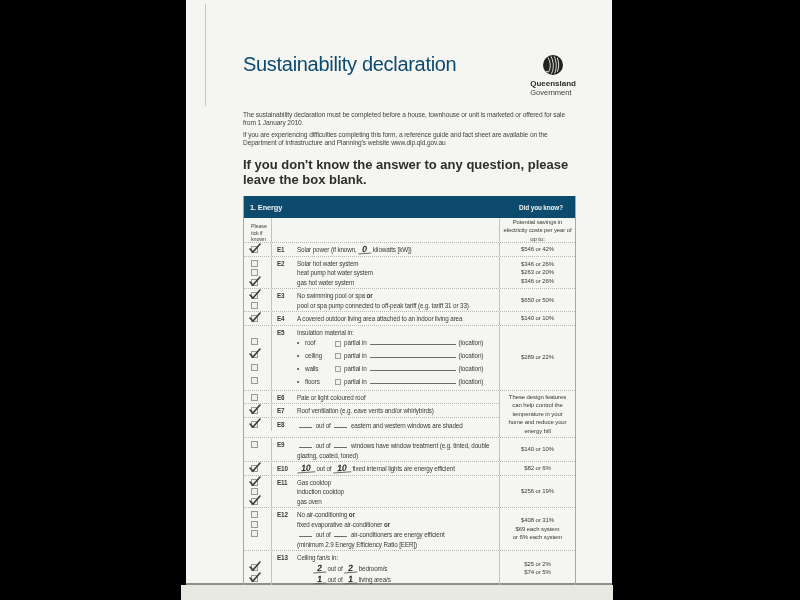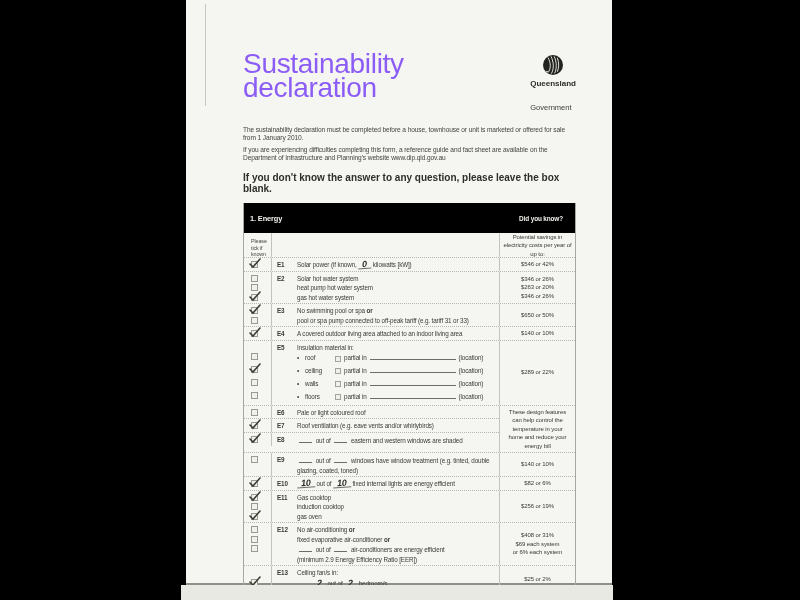--- a/index.html
+++ b/index.html
@@ -6,36 +6,36 @@
     font-family:"Liberation Sans",sans-serif;}
   .stage{position:relative;width:800px;height:600px;background:#000;}
   .page{position:absolute;left:186px;top:0;width:426px;height:585px;background:#f5f5f1;
     box-sizing:border-box;border-bottom:2px solid #8f8f89;color:#3a3a36;}
   .below-strip{position:absolute;left:181px;top:585px;width:432px;height:15px;background:#e9e9e4;}
   .fold-line{position:absolute;left:19px;top:4px;width:1px;height:102px;background:#c7c7c1;}
   .content{position:absolute;left:57px;top:0;width:333px;}
 
   
   .titlebar{display:flex;justify-content:space-between;align-items:flex-start;margin-top:52px;}
-  h1{margin:0;font-size:28px;font-weight:normal;letter-spacing:-0.3px;color:#8b5cf6;line-height:24px;}
+  h1{margin:0;font-size:20px;font-weight:normal;letter-spacing:-0.3px;color:#0c4a6e;line-height:24px;}
   .logo{display:flex;align-items:center;gap:4px;margin-top:2px;flex-direction:column;}
   .logo-text{line-height:1;}
   .logo-l1{font-size:8px;font-weight:bold;color:#2c2c28;}
-  .logo-l2{font-size:7.5px;color:#3c3c38;margin-top:16px;}
+  .logo-l2{font-size:7.5px;color:#3c3c38;margin-top:1px;}
 
   .intro{font-size:6.6px;line-height:8.2px;margin:0;color:#45453f;letter-spacing:-0.1px;}
   .intro.first{margin-top:14px;}
   .intro.second{margin-top:4px;}
-  .instruction{font-size:10px;font-weight:bold;margin:10px 0 0 0;color:#2e2e2a;}
+  .instruction{font-size:13px;font-weight:bold;margin:10px 0 0 0;color:#2e2e2a;}
 
   
   .etable{margin-top:9px;border:1px solid #a8a8a0;border-top:none;font-size:6.3px;
     letter-spacing:-0.12px;color:#3a3a36;}
-  .bar{background:#000000;color:#f3f3ee;display:flex;justify-content:space-between;
-    align-items:center;height:30px;padding:0 6px;font-weight:bold;font-size:7.4px;}
+  .bar{background:#0c4a6e;color:#f3f3ee;display:flex;justify-content:space-between;
+    align-items:center;height:22px;padding:0 6px;font-weight:bold;font-size:7.4px;}
   .dyk{font-size:6.4px;padding-right:6px;}
   .trow{display:flex;align-items:stretch;}
   .thead{height:24px;}
   #rows > .trow{border-top:1px dotted #b7b7af;}
   .c-tick{width:28px;flex:none;border-right:1px solid #c3c3bb;box-sizing:border-box;
     padding:2px 2px 1px 7px;display:flex;flex-direction:column;}
   .c-main{flex:1;padding:2px 4px 1px 5px;display:flex;min-width:0;}
   .c-save{width:76px;flex:none;border-left:1px solid #c3c3bb;box-sizing:border-box;
     display:flex;flex-direction:column;justify-content:center;align-items:center;
     text-align:center;font-size:6px;line-height:8.5px;padding:2px;letter-spacing:-0.1px;}

